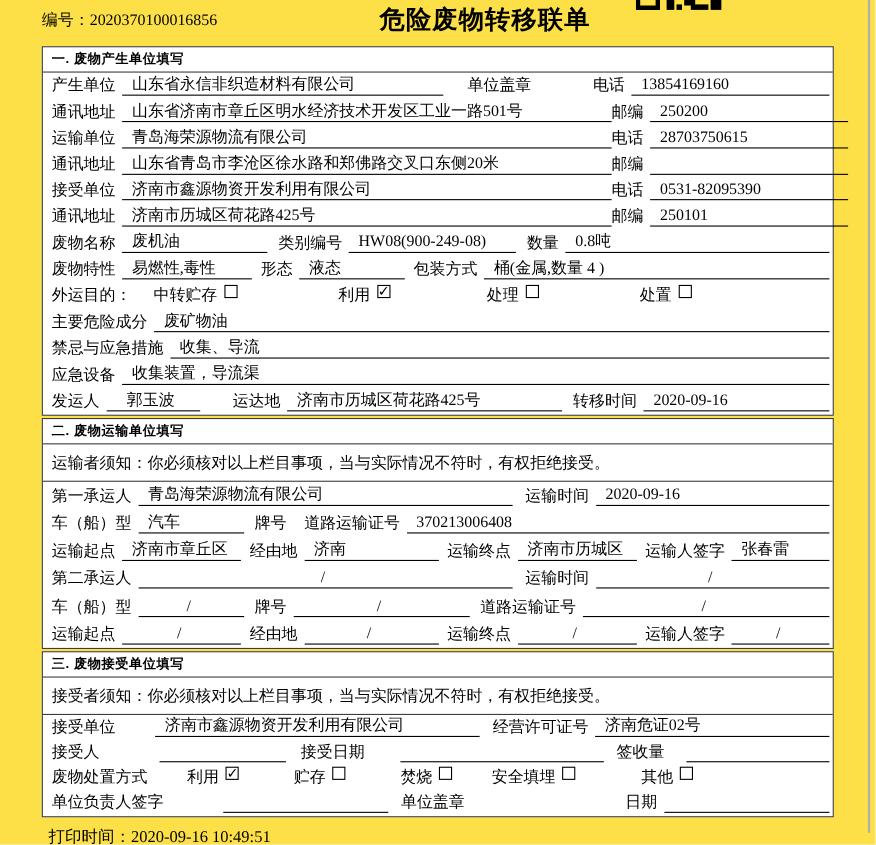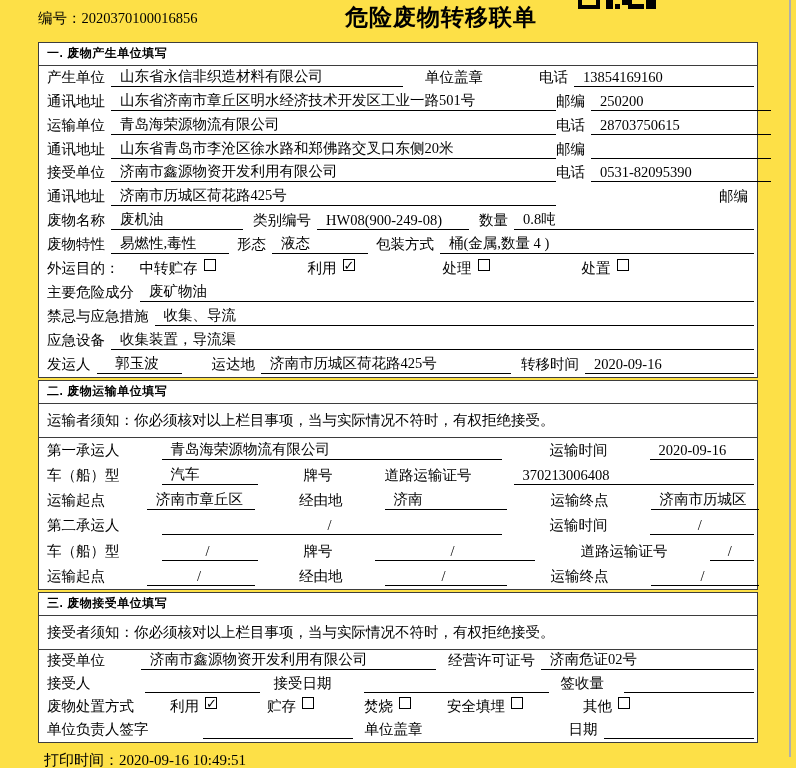--- a/index.html
+++ b/index.html
@@ -18,21 +18,21 @@
   .qr { position:absolute; left:578px; top:0; }
   .box { margin-left:38px; width:720px; border:1.6px solid #3d3d3d; background:#fff; }
   .box + .box { margin-top:2px; }
   .sec-hdr {
     height:23px; border-bottom:1.6px solid #3d3d3d; font-weight:bold; font-size:12px;
     padding:2px 8px 0 8px; letter-spacing:0.5px;
     font-family:"Liberation Sans","DejaVu Sans",sans-serif;
   }
   .notice { height:34px; border-bottom:1.6px solid #3d3d3d; display:flex; align-items:center; padding:0 8px; }
   .row { display:flex; align-items:flex-end; height:23.9px; padding:0 3px 3px 8px; }
-  .b2 .row { height:25.2px;gap:36px; }
+  .b2 .row { height:25.2px; }
   .b3 .row { height:23px; }
   .lbl { white-space:nowrap; margin-right:6px; flex:none; }
   .val { border-bottom:1.2px solid #000; white-space:nowrap; overflow:hidden; padding:0 4px 0 9px; flex:none; min-height:17px; }
   .fill { flex:1 1 auto; }
   .push { margin-left:auto; }
   .ctr { text-align:center; padding-left:0; }
   .w85{width:85px}.w96{width:96px}.w108{width:108px}.w115{width:115px}.w118{width:118px}
   .w122{width:122px}.w132{width:132px}.w150{width:150px}.w152{width:152px}.w160{width:160px}
   .w180{width:180px}.w185{width:185px}.w250{width:250px}.w292{width:292px}.w295{width:295px}
   .w340{width:340px}.w445{width:445px}
@@ -103,20 +103,21 @@
       <span class="lbl">接受单位</span>
       <span class="val w445">济南市鑫源物资开发利用有限公司</span>
       <span class="lbl push">电话</span>
       <span class="val w180">0531-82095390</span>
     </div>
 
     <div class="row">
       <span class="lbl">通讯地址</span>
       <span class="val w445">济南市历城区荷花路425号</span>
       <span class="lbl push">邮编</span>
+      <span class="val w180">250101</span>
     </div>
 
     <div class="row">
       <span class="lbl">废物名称</span>
       <span class="val w132">废机油</span>
       <span class="lbl ml10">类别编号</span>
       <span class="val w152">HW08(900-249-08)</span>
       <span class="lbl ml10">数量</span>
       <span class="val fill">0.8吨</span>
     </div>

